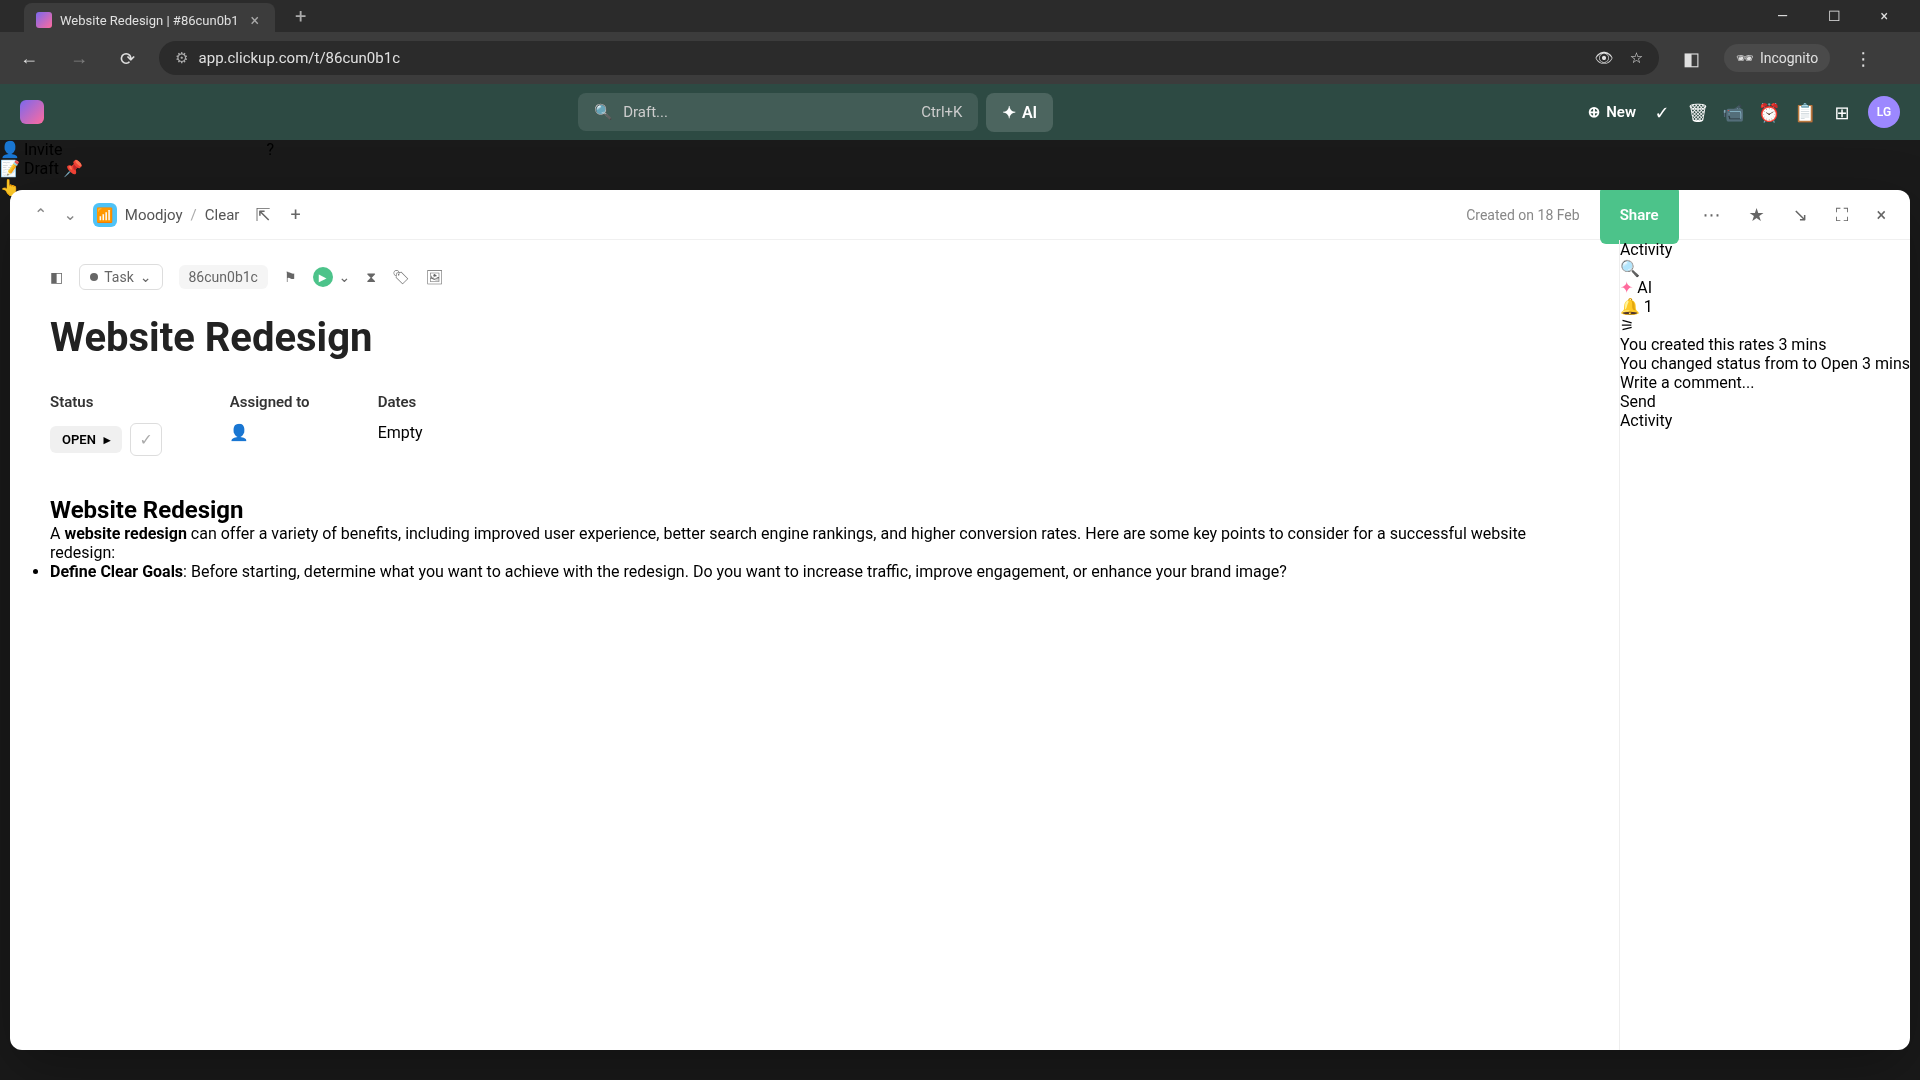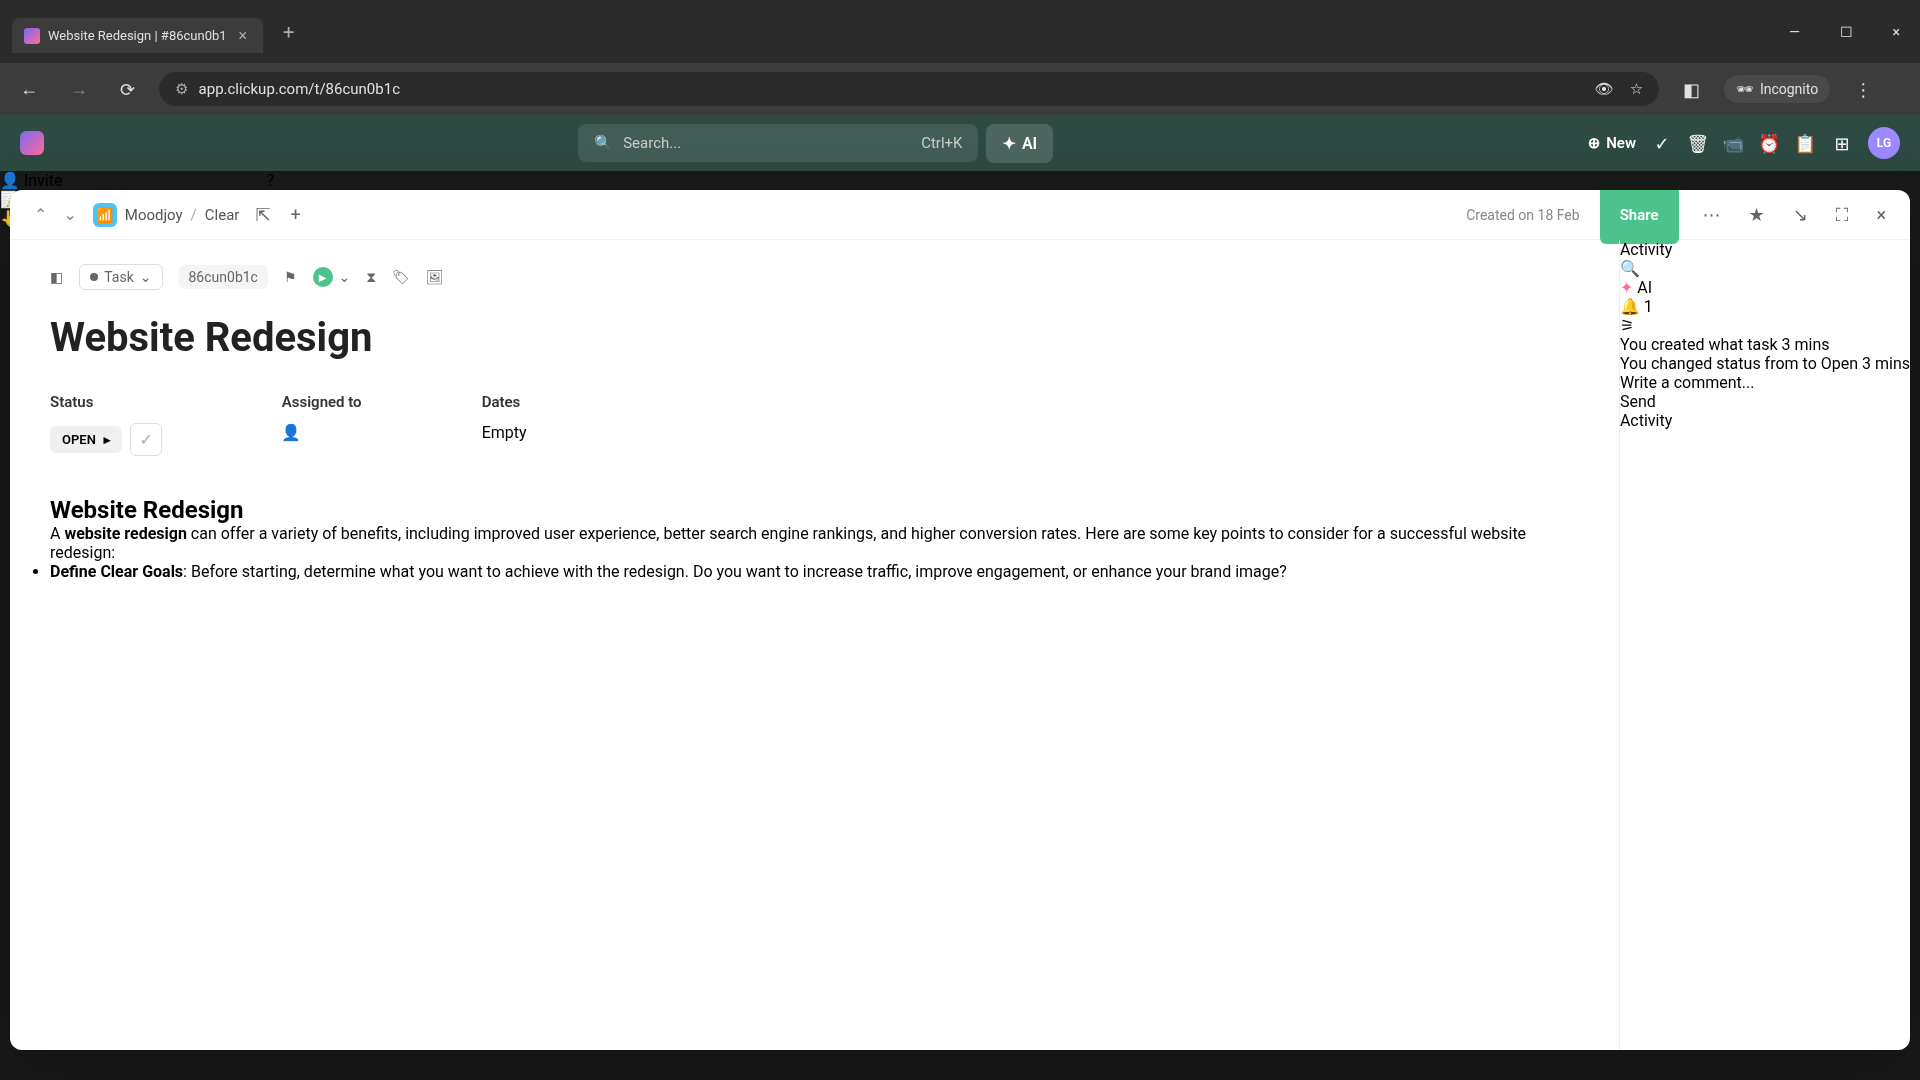--- a/index.html
+++ b/index.html
@@ -1,19 +1,19 @@
 <!DOCTYPE html>
 <html><head>
   <meta charset="utf-8">
   <style>
     * { margin: 0; padding: 0; box-sizing: border-box; font-family: -apple-system, BlinkMacSystemFont, 'Segoe UI', Roboto, sans-serif; }
     body { background: #1a1a1a; width: 1920px; height: 1080px; overflow: hidden; position: relative; }
     
     
-    .browser-top { background: #2b2b2b; height: 63px; display: flex; align-items: center; padding: 0 12px; gap: 8px; }
+    .browser-top { background: #2b2b2b; height: 32px; display: flex; align-items: center; padding: 0 24px; gap: 8px; }
     .tab { background: #3c3c3c; border-radius: 8px 8px 0 0; padding: 8px 12px; display: flex; align-items: center; gap: 8px; max-width: 280px; color: #e0e0e0; font-size: 13px; margin-top: 8px; }
     .tab-favicon { width: 16px; height: 16px; background: linear-gradient(135deg, #7b68ee, #ff6b9d); border-radius: 3px; }
     .tab-title { white-space: nowrap; overflow: hidden; text-overflow: ellipsis; flex: 1; }
     .tab-close { color: #aaa; font-size: 16px; padding: 0 4px; cursor: pointer; }
     .new-tab { color: #aaa; font-size: 20px; padding: 0 12px; cursor: pointer; }
     .window-controls { margin-left: auto; display: flex; gap: 24px; color: #e0e0e0; font-size: 14px; }
     .window-btn { cursor: pointer; padding: 4px 8px; }
     
     .address-bar-row { background: #3c3c3c; height: 52px; display: flex; align-items: center; padding: 0 12px; gap: 16px; }
     .nav-btn { color: #e0e0e0; font-size: 18px; cursor: pointer; padding: 4px 8px; }
@@ -52,21 +52,21 @@
     
     .main-pane { flex: 1; overflow-y: auto; padding: 24px 40px; border-right: 1px solid #eee; position: relative; }
     .toolbar { display: flex; align-items: center; gap: 16px; margin-bottom: 24px; }
     .tb-item { display: flex; align-items: center; gap: 6px; color: #666; font-size: 14px; cursor: pointer; }
     .task-type { border: 1px solid #ddd; padding: 4px 10px; border-radius: 6px; }
     .task-id { background: #f5f5f5; padding: 4px 10px; border-radius: 6px; }
     .play-icon { width: 20px; height: 20px; background: #4cc38a; border-radius: 50%; display: flex; align-items: center; justify-content: center; color: #fff; font-size: 10px; }
     
     .task-title { font-size: 40px; font-weight: 700; color: #222; margin-bottom: 32px; }
     
-    .fields { display: flex; gap: 120px; margin-bottom: 40px; }
+    .fields { display: flex; gap: 68px; margin-bottom: 40px; }
     .field { display: flex; flex-direction: column; gap: 12px; }
     .field-label { font-size: 15px; font-weight: 600; color: #333; }
     .status-badge { display: inline-flex; align-items: center; gap: 8px; background: #f0f0f0; padding: 6px 12px; border-radius: 6px; font-size: 13px; font-weight: 600; (color: #555; }
     .assign-btn { width: 32px; height: 32px; border: 1px dashed #ccc; border-radius: 50%; display: flex; align-items: center; justify-content: center; color: #888; cursor: pointer; }
     .empty-val { color: #aaa; font-size: 15px; }
     
     .description { border: 1px solid #eee; border-radius: 12px; padding: 40px; }
     .desc-title { font-size: 36px; font-weight: 700; color: #222; margin-bottom: 28px; }
     .desc-text { font-size: 17px; line-height: 1.7; color: #333; margin-bottom: 24px; }
     .desc-list { list-style: disc; padding-left: 24px; font-size: 17px; line-height: 1.7; color: #333; }
@@ -136,21 +136,21 @@
     <span>Incognito</span>
   </div>
   <span class="nav-btn">⋮</span>
 </div>
 
 <div class="app-header">
   <div class="app-logo"></div>
   <div class="search-wrap">
     <div class="app-search">
       <span>🔍</span>
-      <span>Search...</span>
+      <span>Draft...</span>
       <span style="margin-left:auto">Ctrl+K</span>
     </div>
     <div class="ai-btn">
       <span>✦</span>
       <span>AI</span>
     </div>
   </div>
   <div class="header-right">
     <div class="new-btn">
       <span>⊕</span>
@@ -265,21 +265,21 @@
             <span>1</span>
           </div>
           <span>⚞</span>
         </div>
       </div>
 
       <div class="activity-list">
         <div class="activity-item">
           <span class="activity-bullet"></span>
           <span>You</span>
-          <span>created what task</span>
+          <span>created this rates</span>
           <span class="activity-time">3 mins</span>
         </div>
         <div class="activity-item">
           <span class="activity-bullet"></span>
           <span>You</span>
           <span>changed status from</span>
           <span class="status-swatch" style="background:#2d3436"></span>
           <span>to</span>
           <span class="status-swatch" style="background:#b2bec3"></span>
           <span>Open</span>

